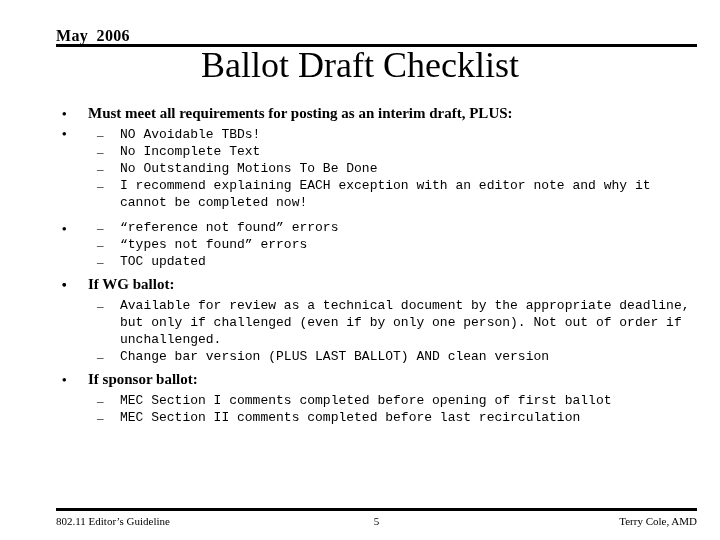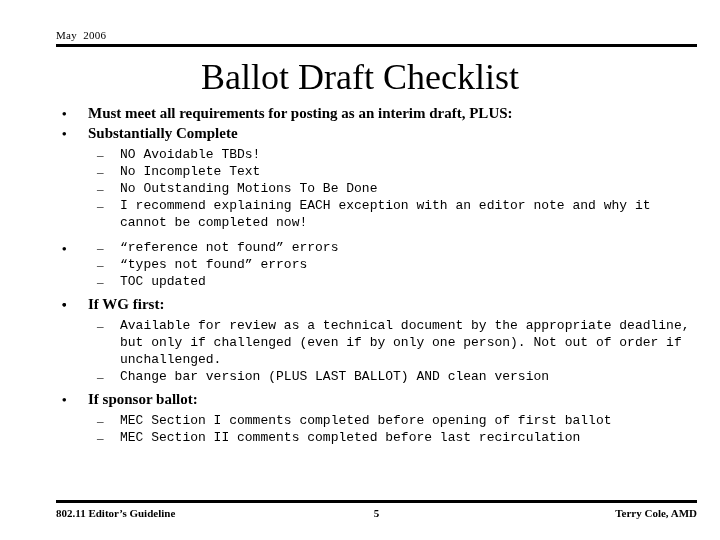--- a/index.html
+++ b/index.html
@@ -18,38 +18,38 @@
   }
 
   
   .slide-header {
     position: absolute;
     left: 56px;
     top: 28px;
     width: 641px;
   }
   .header-date {
-    font-size: 11px;
-    font-weight: normal;
+    font-size: 16px;
+    font-weight: bold;
     line-height: 15px;
     letter-spacing: 0.3px;
     white-space: pre;
   }
   .header-rule {
     margin-top: 1px;
     border-top: 3px solid #000000;
     width: 641px;
     height: 0;
   }
 
   
   .slide-title {
     position: absolute;
     left: 0;
-    top: 56px;
+    top: 44px;
     width: 720px;
     text-align: center;
     font-size: 36px;
     line-height: 42px;
     font-weight: normal;
     font-family: "Liberation Serif", "DejaVu Serif", serif;
   }
 
   
   .slide-body {
@@ -93,23 +93,22 @@
   }
   .l2 .txt { display: block; font-family: Liberation Mono, monospace; }
   .gap-before { margin-top: 8px; }
   .gap-before-sm { margin-top: 5px; }
   .sub-first { margin-top: 3px; }
 
   
   .slide-footer {
     position: absolute;
     left: 56px;
-    bottom: 18px;
-    width: 641px;
-    font-weight: bold;
+    bottom: 10px;
+    width: 641px;
   }
   .footer-rule {
     border-top: 3px solid #000000;
     width: 641px;
     height: 0;
     margin-bottom: 3px;
   }
   .footer-row {
     position: relative;
     height: 16px;
@@ -146,21 +145,20 @@
 
 <div class="slide-body">
 
   <div class="l1">
     <span class="marker">•</span>
     <span>Must meet all requirements for posting as an interim draft, PLUS:</span>
   </div>
 
   <div class="l1">
     <span class="marker">•</span>
-    <span>Substantially Complete</span>
   </div>
   <div class="l2 sub-first">
     <span class="marker">–</span>
     <span class="txt">NO Avoidable TBDs!</span>
   </div>
   <div class="l2">
     <span class="marker">–</span>
     <span class="txt">No Incomplete Text</span>
   </div>
   <div class="l2">
@@ -187,21 +185,21 @@
     <span class="marker">–</span>
     <span class="txt">TOC updated</span>
   </div>
 
   <div class="l1 gap-before-sm">
     <span class="marker">•</span>
   </div>
 
   <div class="l1">
     <span class="marker">•</span>
-    <span>If WG first:</span>
+    <span>If WG ballot:</span>
   </div>
   <div class="l2 sub-first">
     <span class="marker">–</span>
     <span class="txt">Available for review as a technical document by the appropriate deadline, but only if challenged (even if by only one person). Not out of order if unchallenged.</span>
   </div>
   <div class="l2">
     <span class="marker">–</span>
     <span class="txt">Change bar version (PLUS LAST BALLOT) AND clean version</span>
   </div>
 

